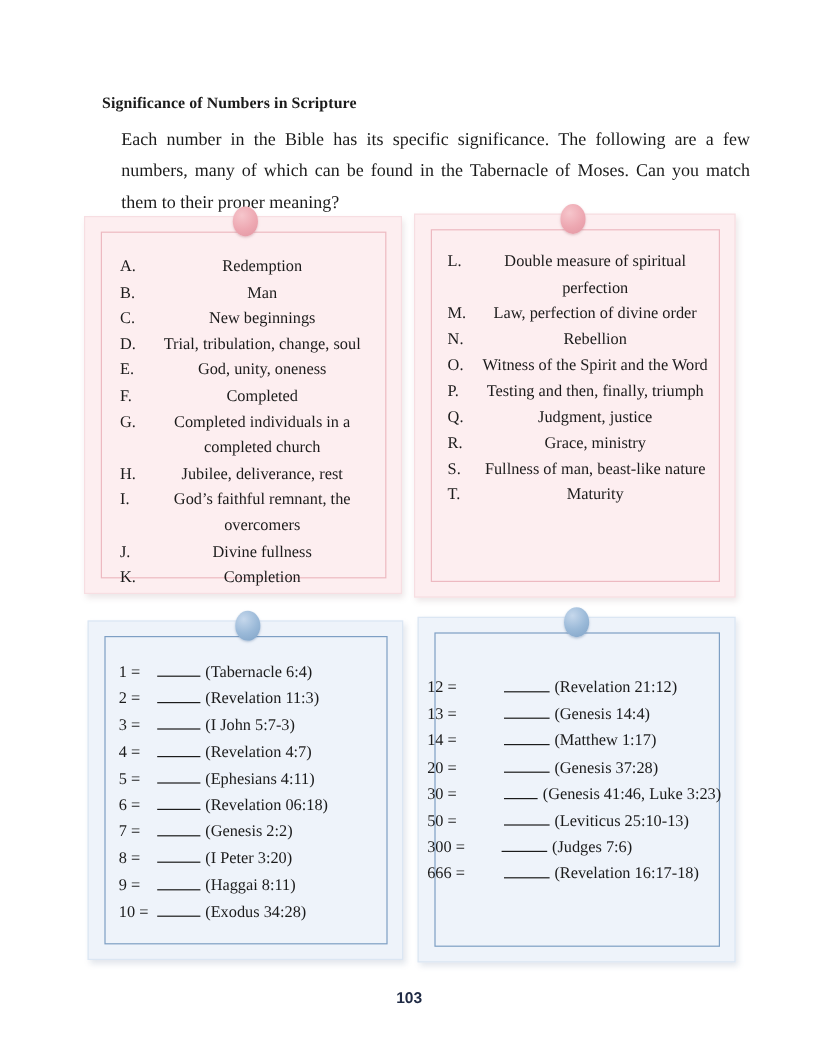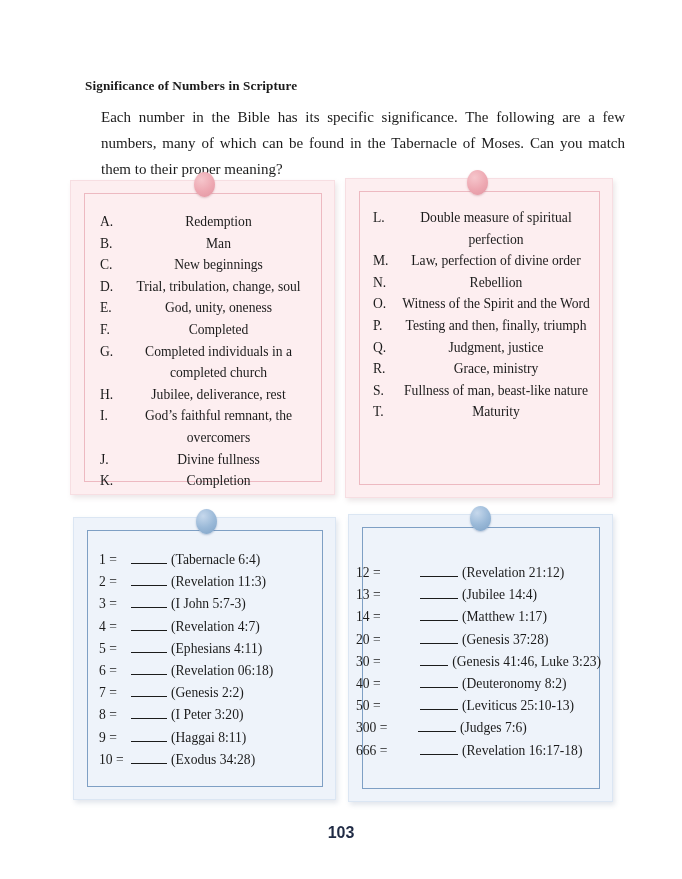--- a/index.html
+++ b/index.html
@@ -163,21 +163,21 @@
   .ref-blank.tight { margin-left: 0px; }
   .ref-cite { white-space: nowrap; }
 
   
   .page-number {
     position: absolute;
     left: 0;
     right: 0;
     top: 824px;
     text-align: center;
-    font-size: 16px;
+    font-size: 13px;
     font-weight: bold;
     color: #1f2a44;
     font-family: "Liberation Sans", sans-serif;
   }
 </style>
 </head>
 <body>
 
 <div class="page">
 
@@ -345,41 +345,36 @@
     <div class="pin"></div>
     <div class="card-body">
         <div class="ref-row">
           <span class="ref-num">12 =</span>
           <span class="ref-blank"></span>
           <span class="ref-cite">(Revelation 21:12)</span>
         </div>
         <div class="ref-row">
           <span class="ref-num">13 =</span>
           <span class="ref-blank"></span>
-          <span class="ref-cite">(Jubilee 14:4)</span>
+          <span class="ref-cite">(Genesis 14:4)</span>
         </div>
         <div class="ref-row">
           <span class="ref-num">14 =</span>
           <span class="ref-blank"></span>
           <span class="ref-cite">(Matthew 1:17)</span>
         </div>
         <div class="ref-row">
           <span class="ref-num">20 =</span>
           <span class="ref-blank"></span>
           <span class="ref-cite">(Genesis 37:28)</span>
         </div>
         <div class="ref-row">
           <span class="ref-num">30 =</span>
           <span class="ref-blank"></span>
           <span class="ref-cite">(Genesis 41:46, Luke 3:23)</span>
-        </div>
-        <div class="ref-row">
-          <span class="ref-num">40 =</span>
-          <span class="ref-blank"></span>
-          <span class="ref-cite">(Deuteronomy 8:2)</span>
         </div>
         <div class="ref-row">
           <span class="ref-num">50 =</span>
           <span class="ref-blank"></span>
           <span class="ref-cite">(Leviticus 25:10-13)</span>
         </div>
         <div class="ref-row">
           <span class="ref-num">300 =</span>
           <span class="ref-blank tight"></span>
           <span class="ref-cite">(Judges 7:6)</span>

